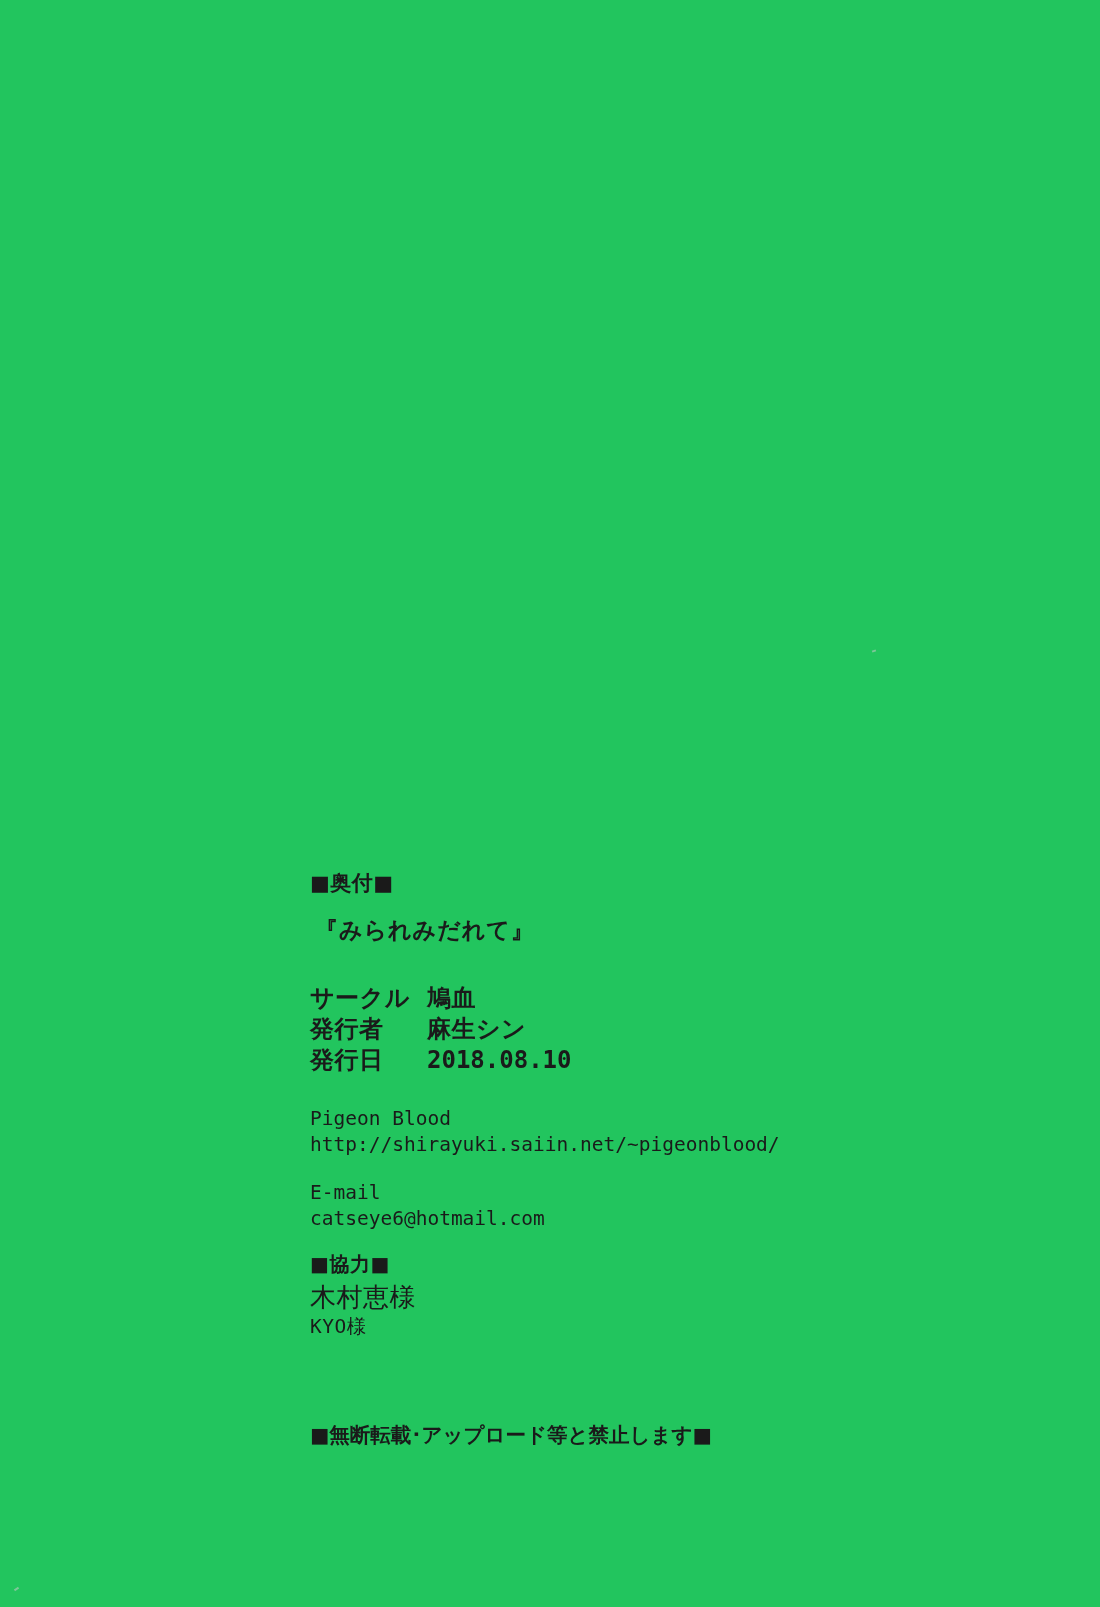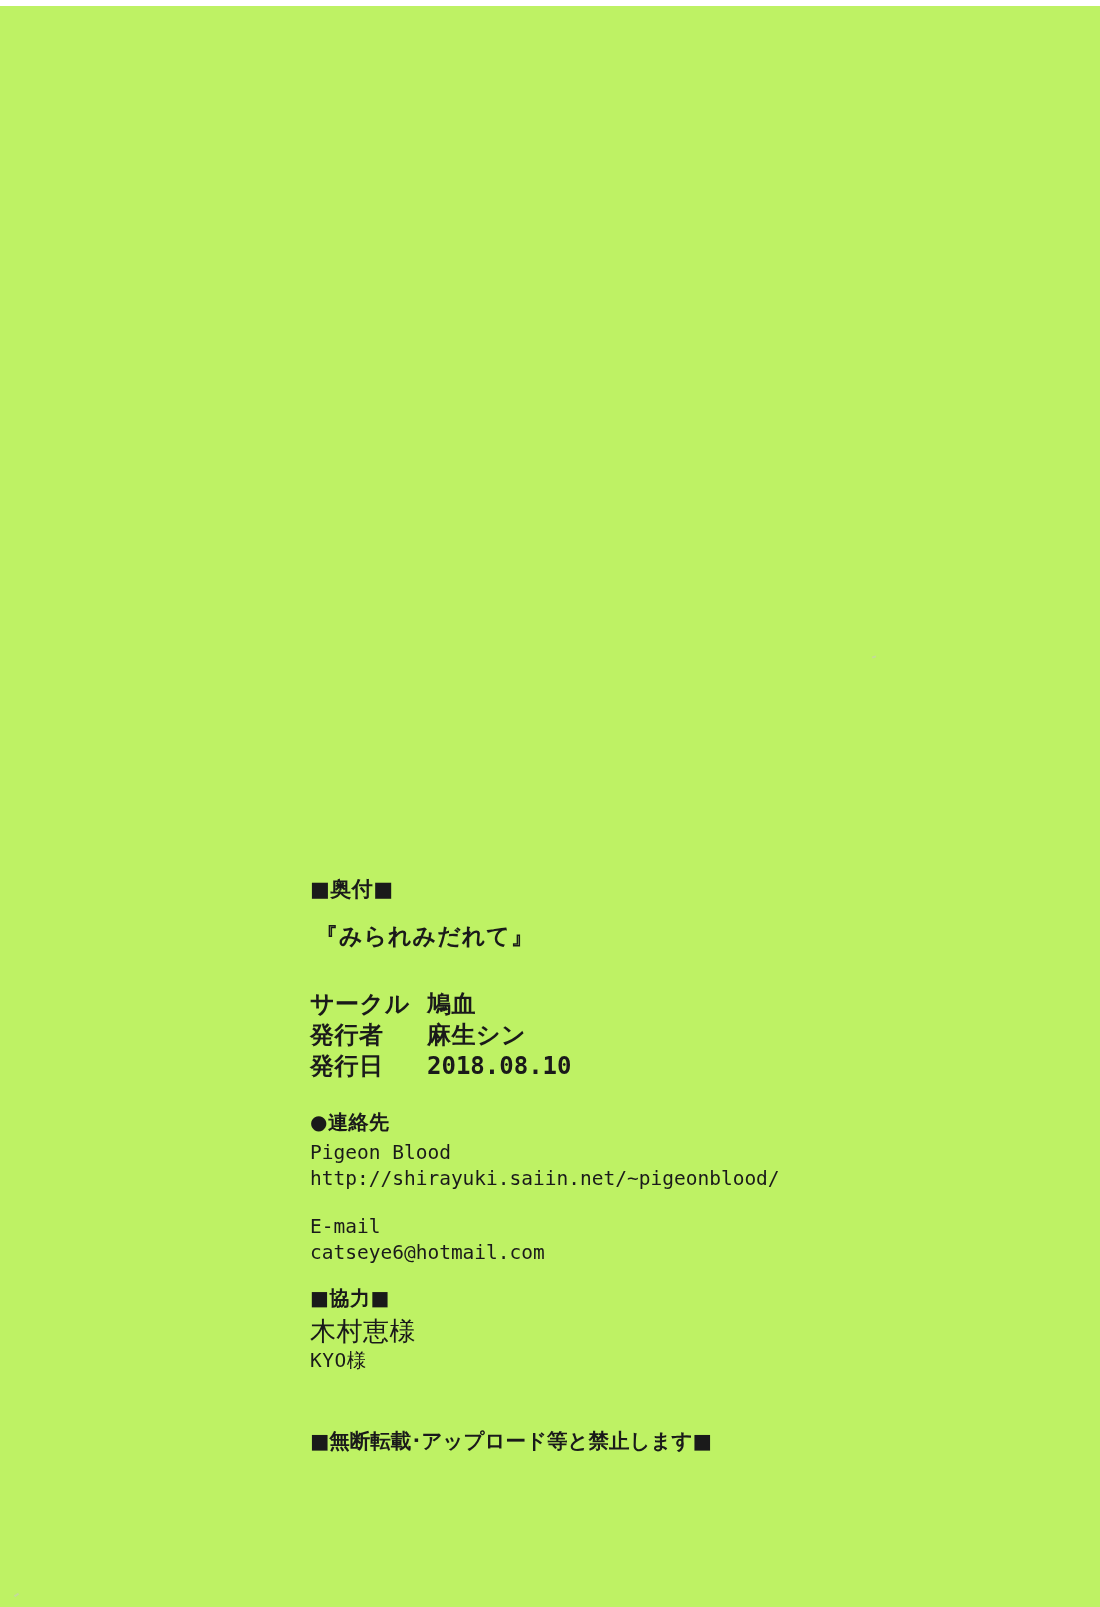--- a/index.html
+++ b/index.html
@@ -11,22 +11,21 @@
     width: 1100px;
     height: 1607px;
     position: relative;
     font-family: "Liberation Serif", serif;
     color: #1a1a1a;
     overflow: hidden;
   }
   .page {
     position: absolute;
     inset: 0;
-    background: #bef264;
-    margin-top: 6px;
+    background: #22c55e;
   }
   
   .speck {
     position: absolute;
     background: #c9c9c9;
     opacity: 0.55;
   }
   .speck-a { left: 872px; top: 650px; width: 4px; height: 2px; transform: rotate(-20deg); }
   .speck-b { left: 14px; top: 1588px; width: 5px; height: 2px; transform: rotate(-35deg); }
 
@@ -153,21 +152,20 @@
       <div class="credit-row">
         <span class="credit-label">発行者</span>
         <span class="credit-value jp">麻生シン</span>
       </div>
       <div class="credit-row">
         <span class="credit-label">発行日</span>
         <span class="credit-value">2018.08.10</span>
       </div>
     </div>
 
-    <div class="contact-head line">●連絡先</div>
     <div class="mono">Pigeon Blood</div>
     <div class="mono">http://shirayuki.saiin.net/~pigeonblood/</div>
 
     <div class="block-gap"></div>
 
     <div class="mono">E-mail</div>
     <div class="mono">catseye6@hotmail.com</div>
 
     <div class="block-gap"></div>
 

